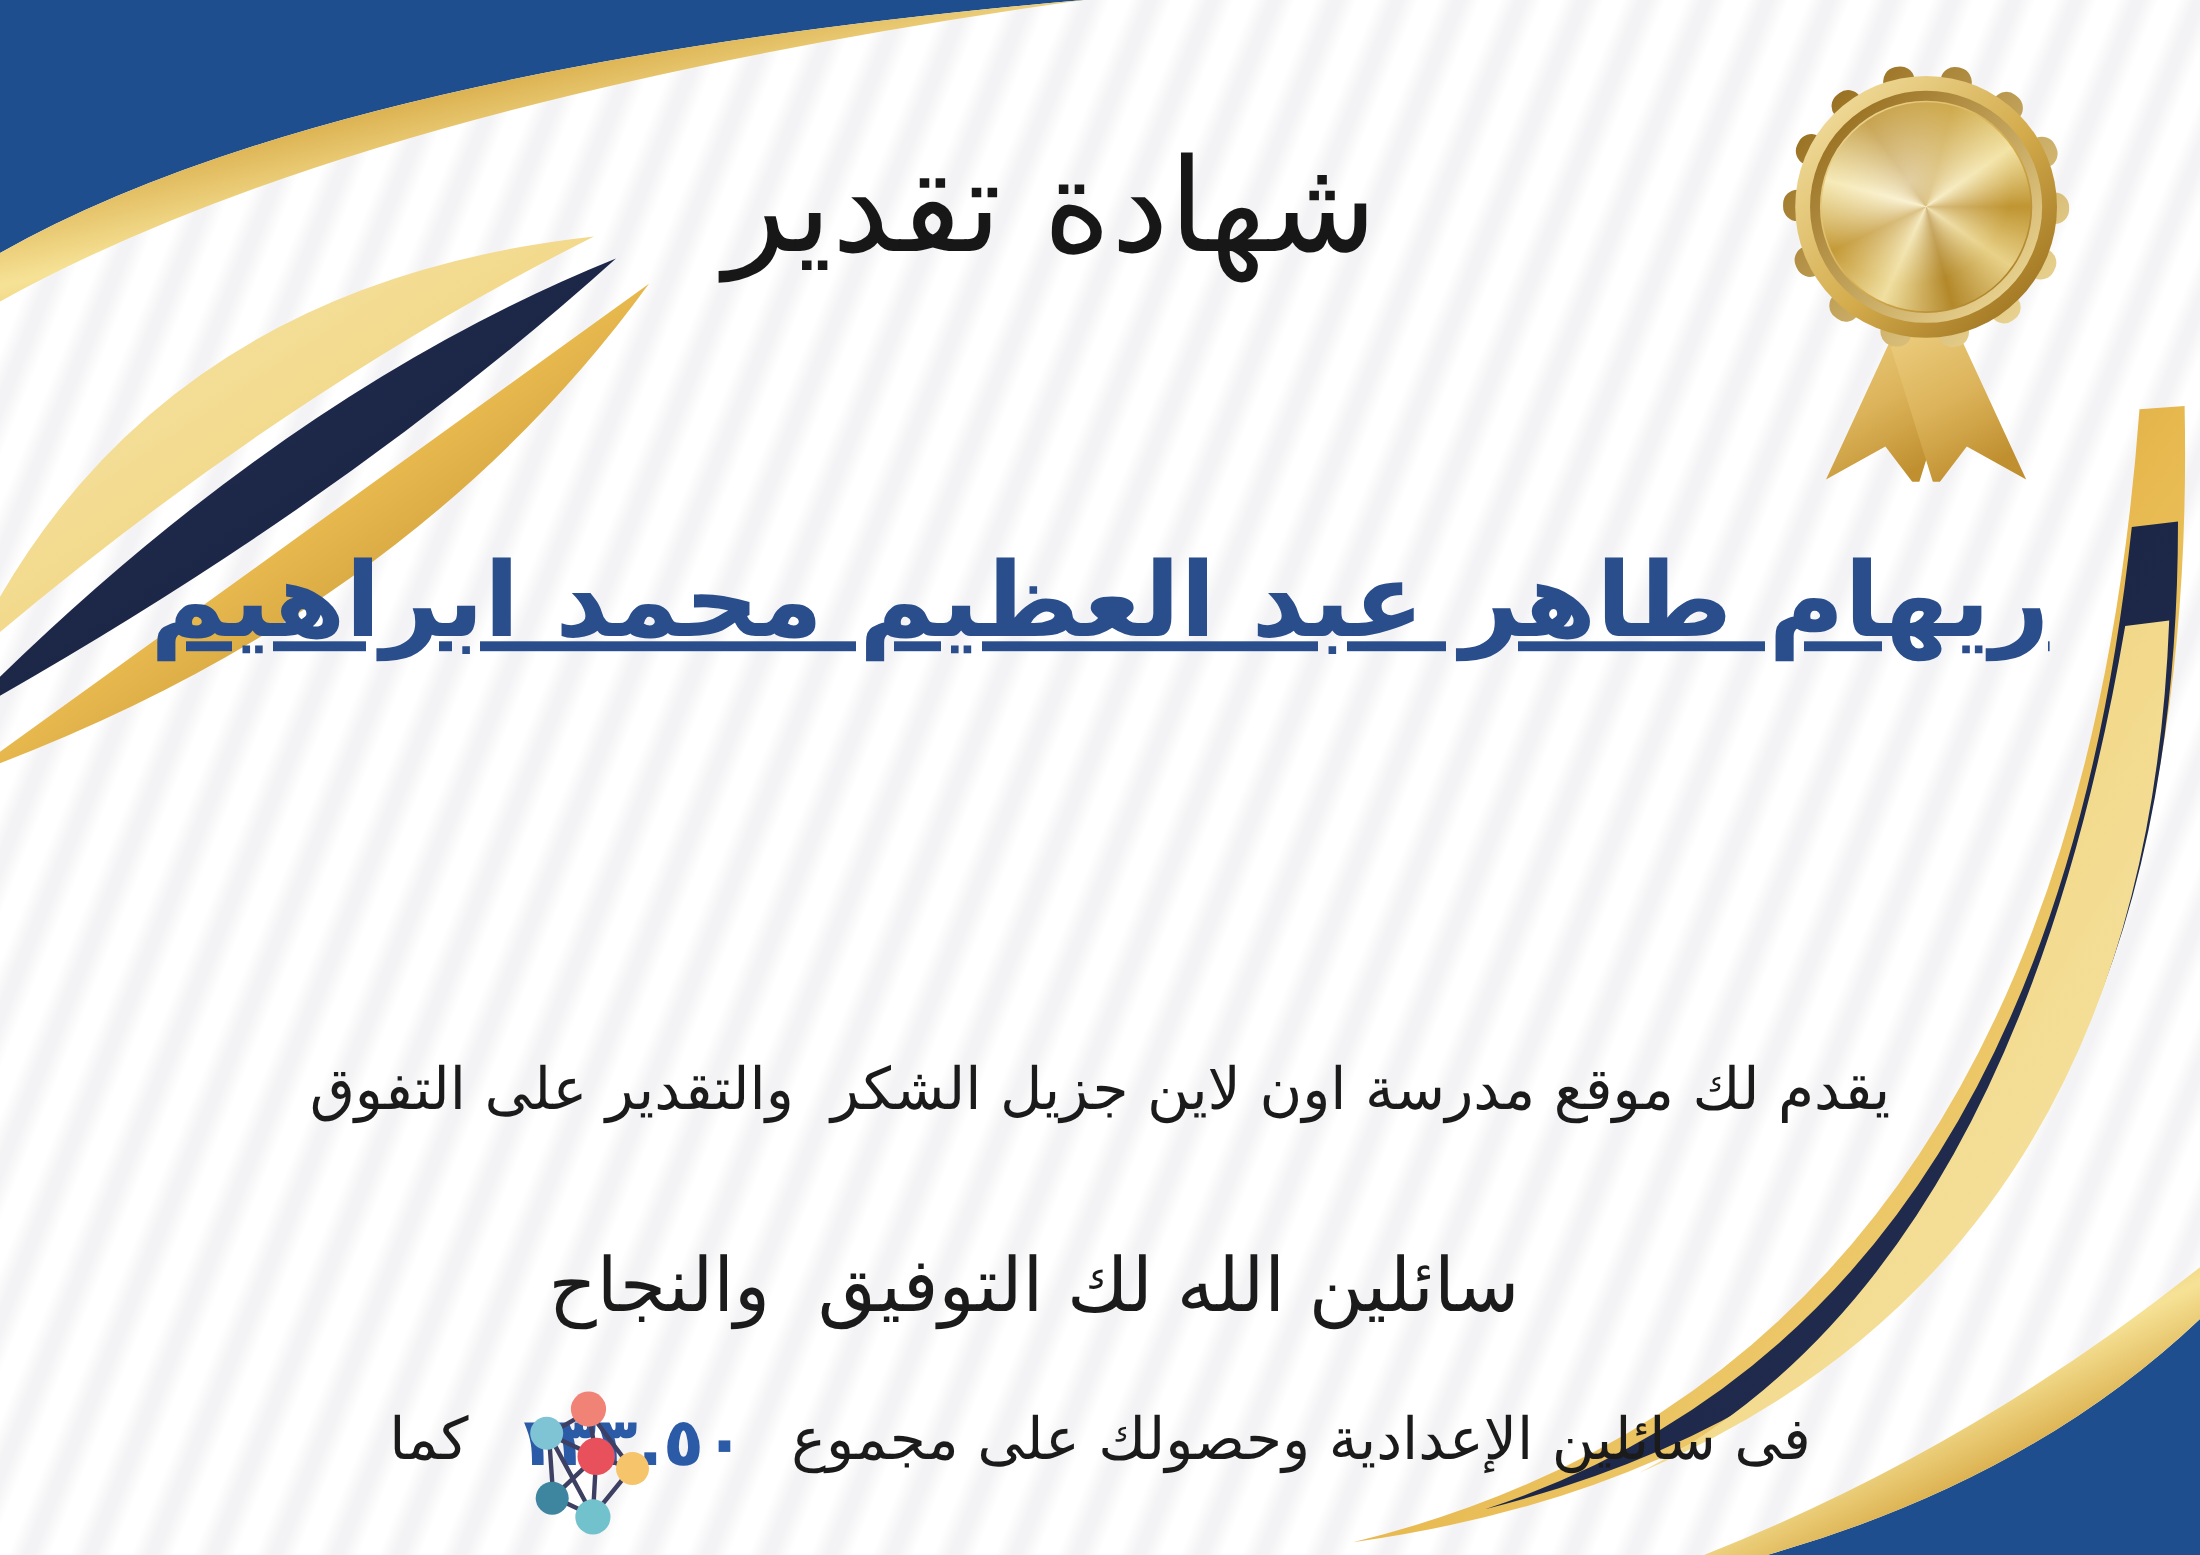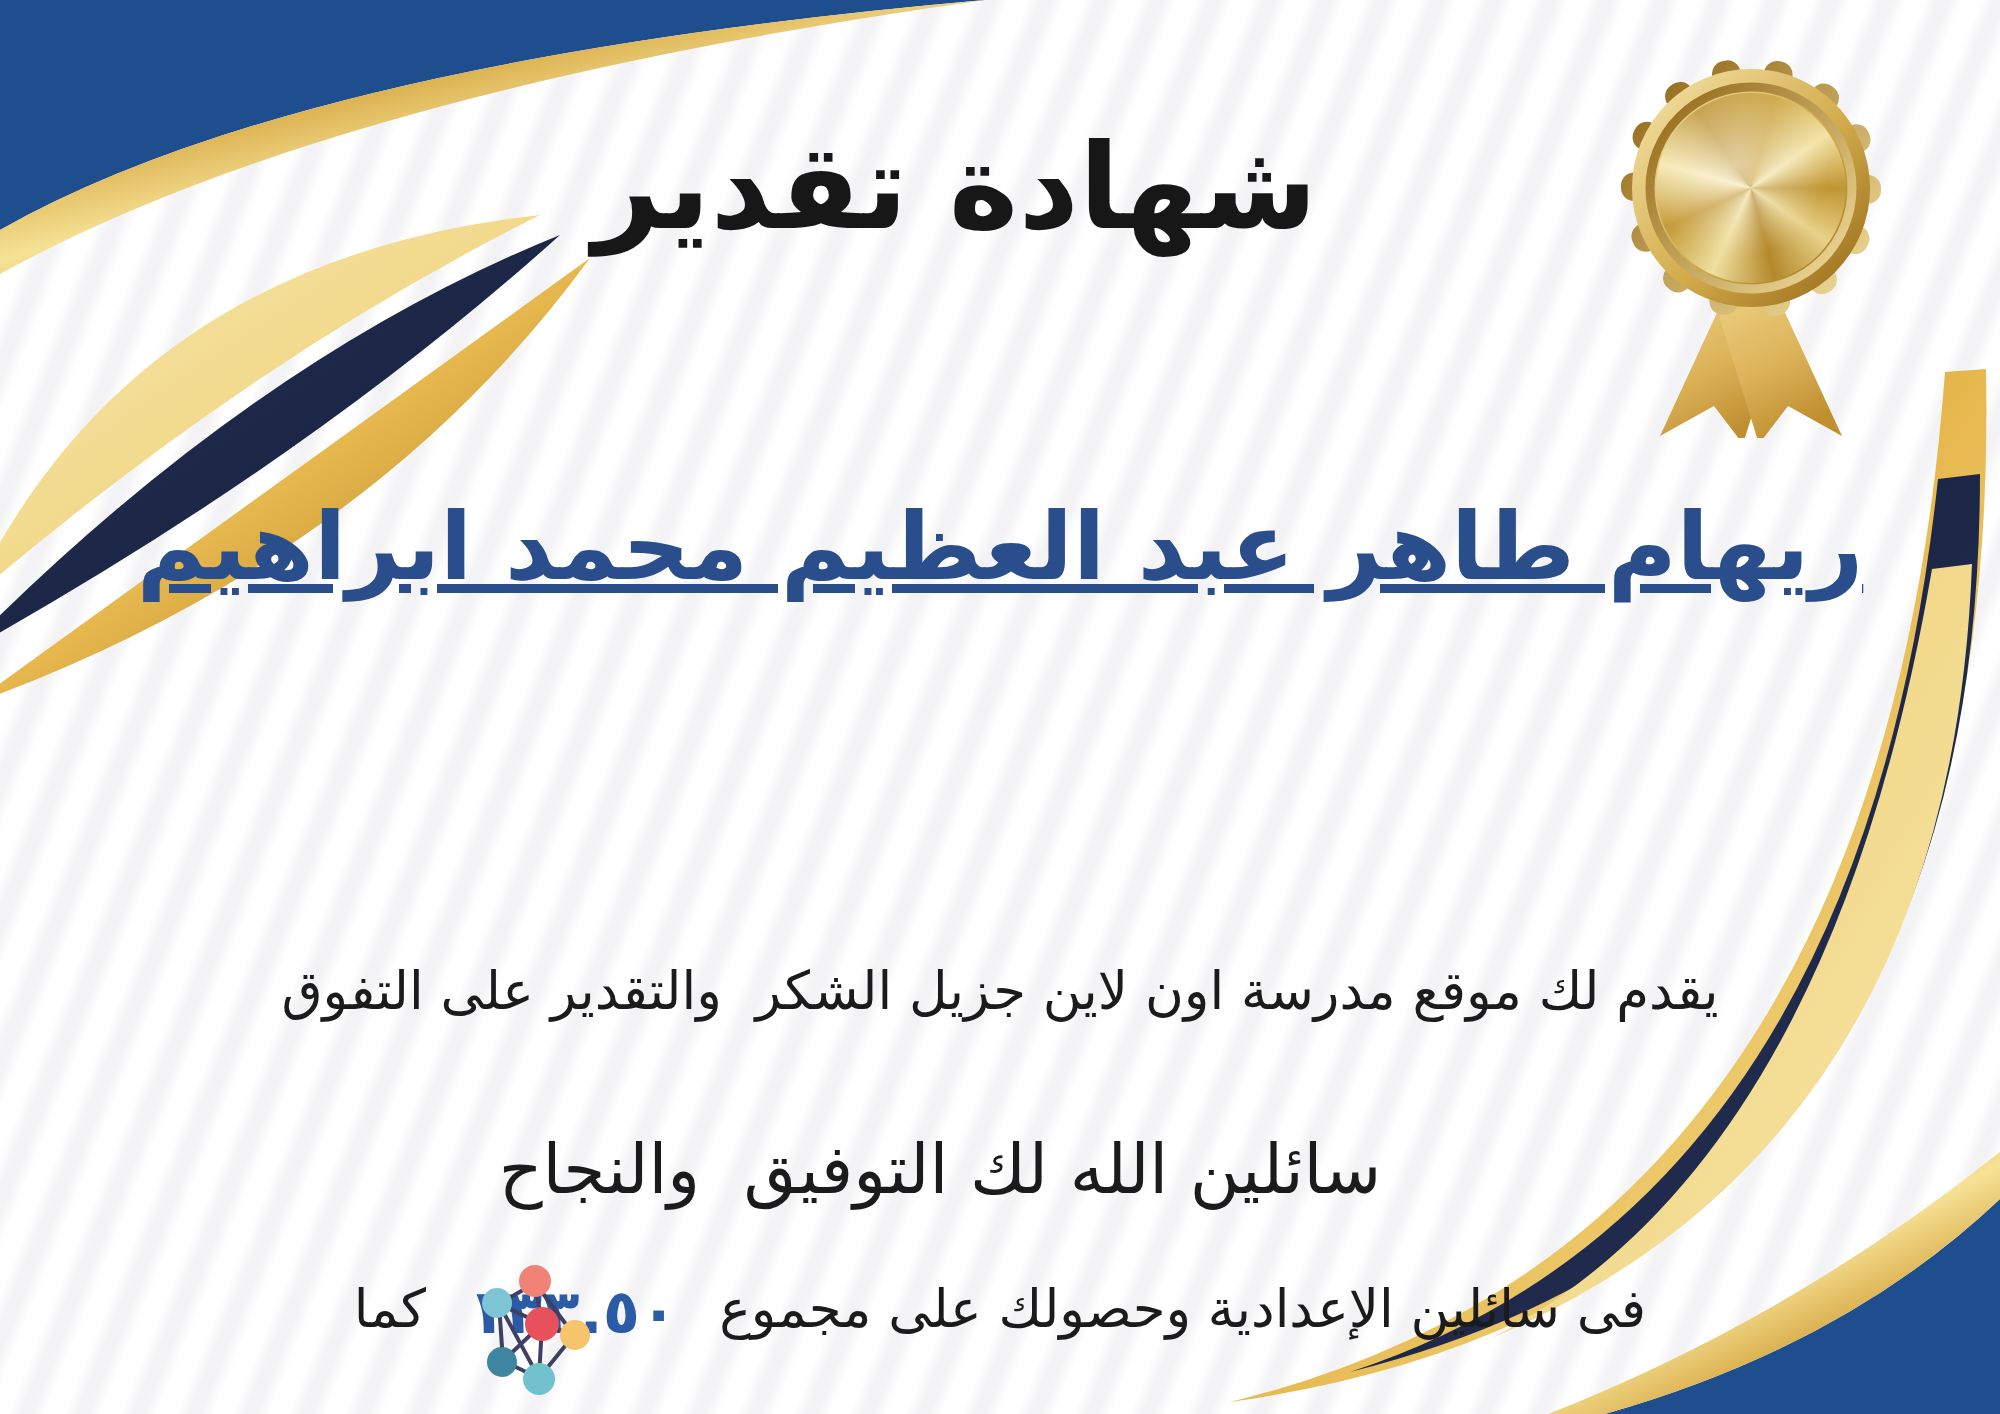--- a/index.html
+++ b/index.html
@@ -20,21 +20,21 @@
         #ffffff 0px, #ffffff 16px,
         #f3f3f5 30px, #f3f3f5 38px,
         #ffffff 52px);
   }
   svg.decor{position:absolute; display:block;}
   #decor-tl{left:0; top:0;}
   #decor-br{right:0; bottom:0;}
 
   .title{
     position:absolute; left:0; top:118px; width:1910px;
-    text-align:center; font-size:118px; font-weight:700;
+    text-align:center; font-size:118px; font-weight:400;
     color:var(--title-black); letter-spacing:0;
   }
   .student-name{
     position:absolute; left:0; top:492px; width:2000px;
     text-align:center; font-size:94px; font-weight:bold;
     color:var(--name-blue); white-space:nowrap;text-decoration:underline;
   }
   .body-text{
     position:absolute; left:30px; top:726px; width:1940px;
     text-align:center; color:#1b1b1b; font-size:53px; line-height:106px;

